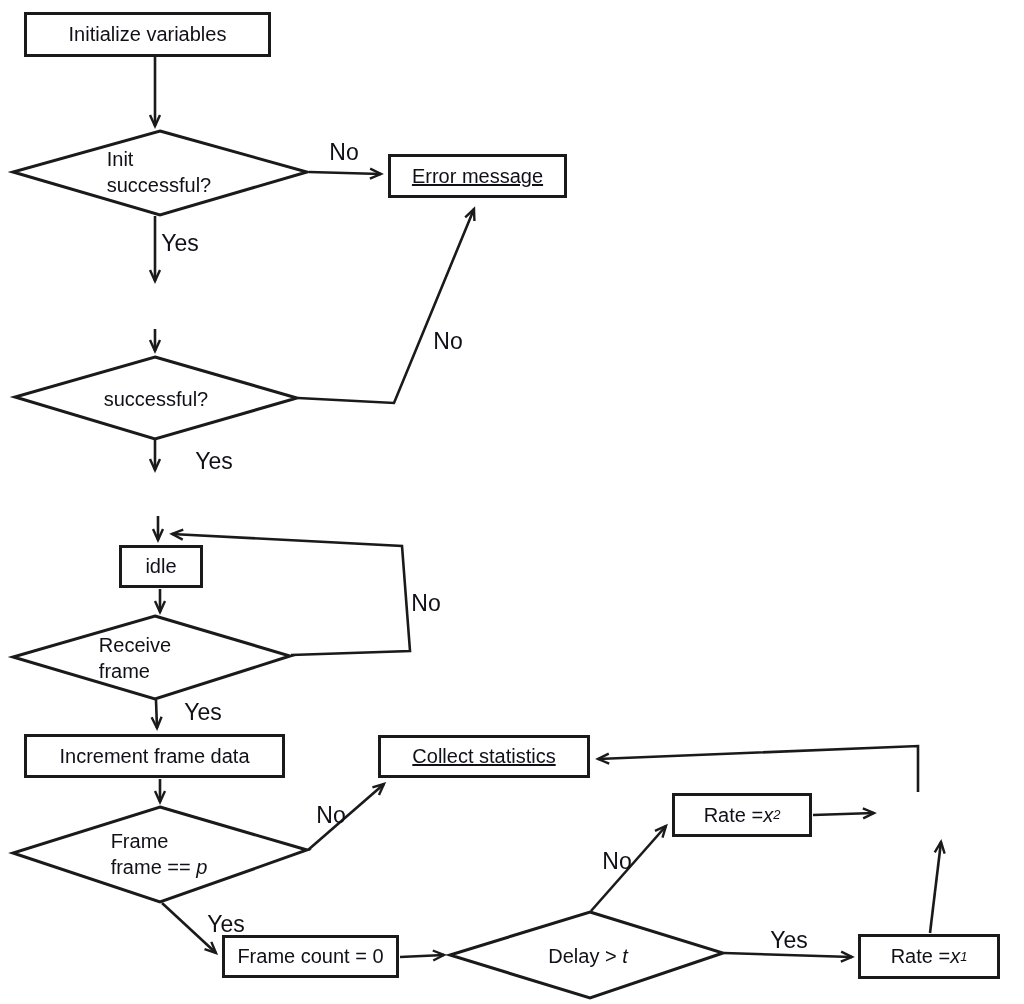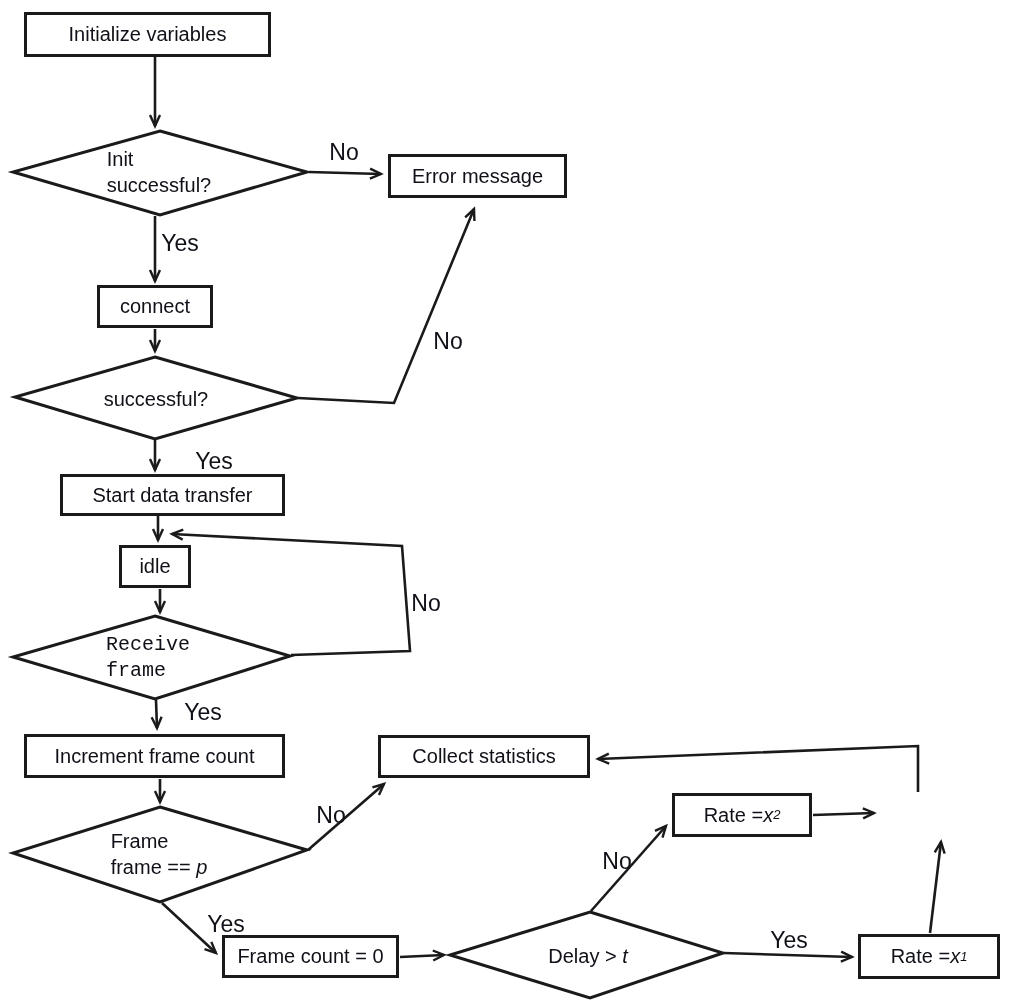--- a/index.html
+++ b/index.html
@@ -79,41 +79,35 @@
     <polygon class="shape" points="155,357 297,398 155,439 15,397"></polygon>
     <polygon class="shape" points="155,616 290,656 155,699 13,657"></polygon>
     <polygon class="shape" points="160,807 307,850 160,902 13,853"></polygon>
     <polygon class="shape" points="590,912 723,953 590,998 450,955"></polygon>
   </svg>
 
   <div class="node" style="left:24px; top:12px; width:247px; height:45px;">
     <span>Initialize variables</span>
   </div>
 
-  <div class="node" style="left:388px; top:154px; width:179px; height:44px;">
+  <div class="node" style="left:388px; top:154px; width:179px; height:44px;text-decoration:underline;">
     <span>Error message</span>
   </div>
 
-  <div class="node" style="left:97px; top:285px; width:116px; height:43px;">
-    <span>connect</span>
-  </div>
 
-  <div class="node" style="left:60px; top:474px; width:225px; height:42px;">
-    <span>Start data transfer</span>
-  </div>
 
-  <div class="node" style="left:119px; top:545px; width:72px; height:43px;text-align:center;">
+  <div class="node" style="left:119px; top:545px; width:84px; height:43px;text-align:center;">
     <span>idle</span>
   </div>
 
   <div class="node" style="left:24px; top:734px; width:261px; height:44px;">
-    <span>Increment frame count</span>
+    <span>Increment frame data</span>
   </div>
 
-  <div class="node" style="left:378px; top:735px; width:212px; height:43px;">
+  <div class="node" style="left:378px; top:735px; width:212px; height:43px;text-decoration:underline;">
     <span>Collect statistics</span>
   </div>
 
   <div class="node" style="left:222px; top:935px; width:177px; height:43px;align-items:center;">
     <span>Frame count = 0</span>
   </div>
 
   <div class="node" style="left:672px; top:793px; width:140px; height:44px;">
     <span>Rate = </span>
       <span class="ital">x</span>
@@ -129,21 +123,21 @@
 
   <div class="dlabel" style="left:159px; top:172px;">
     <div>Init</div>
     <div>successful?</div>
   </div>
 
   <div class="dlabel" style="left:156px; top:399px;">
     <div>successful?</div>
   </div>
 
-  <div class="dlabel" style="left:148px; top:658px;font-family:Liberation Mono, monospace;">
+  <div class="dlabel" style="left:135px; top:658px;">
     <div>Receive</div>
     <div>frame</div>
   </div>
 
   <div class="dlabel" style="left:159px; top:854px;">
     <div>Frame</div>
     <div><span>frame == </span><span class="ital">p</span></div>
   </div>
 
   <div class="dlabel" style="left:588px; top:956px;">

